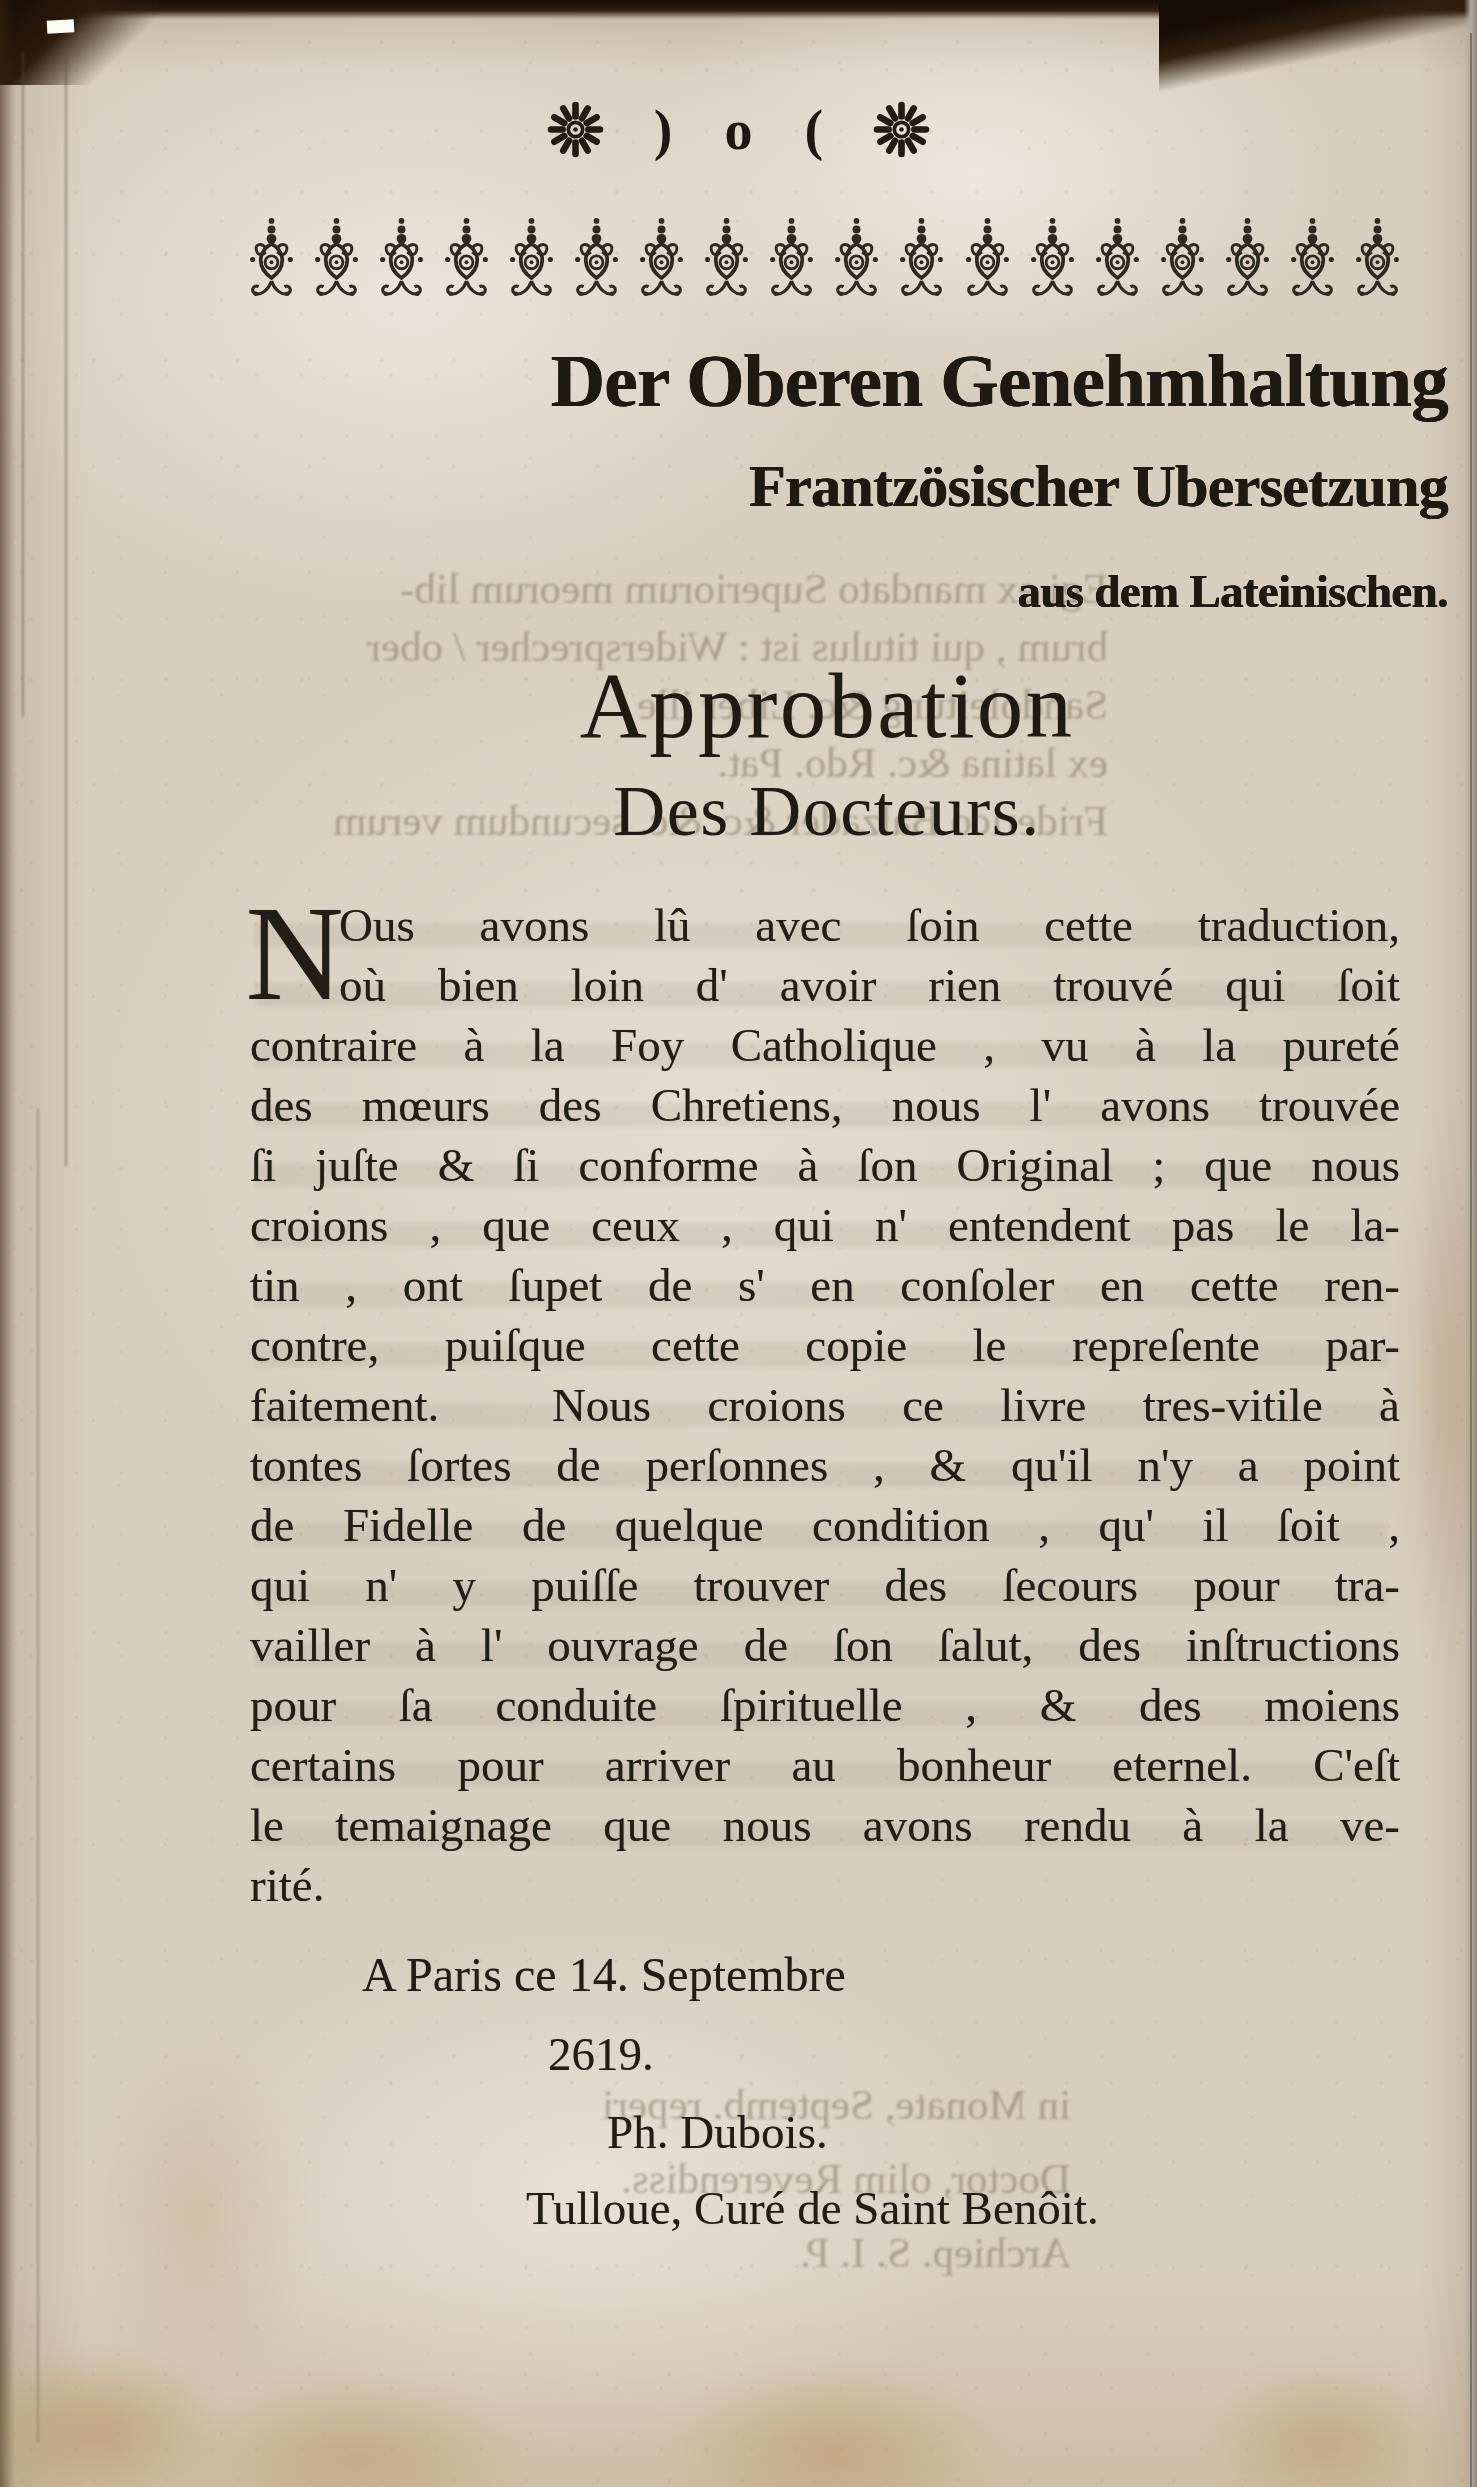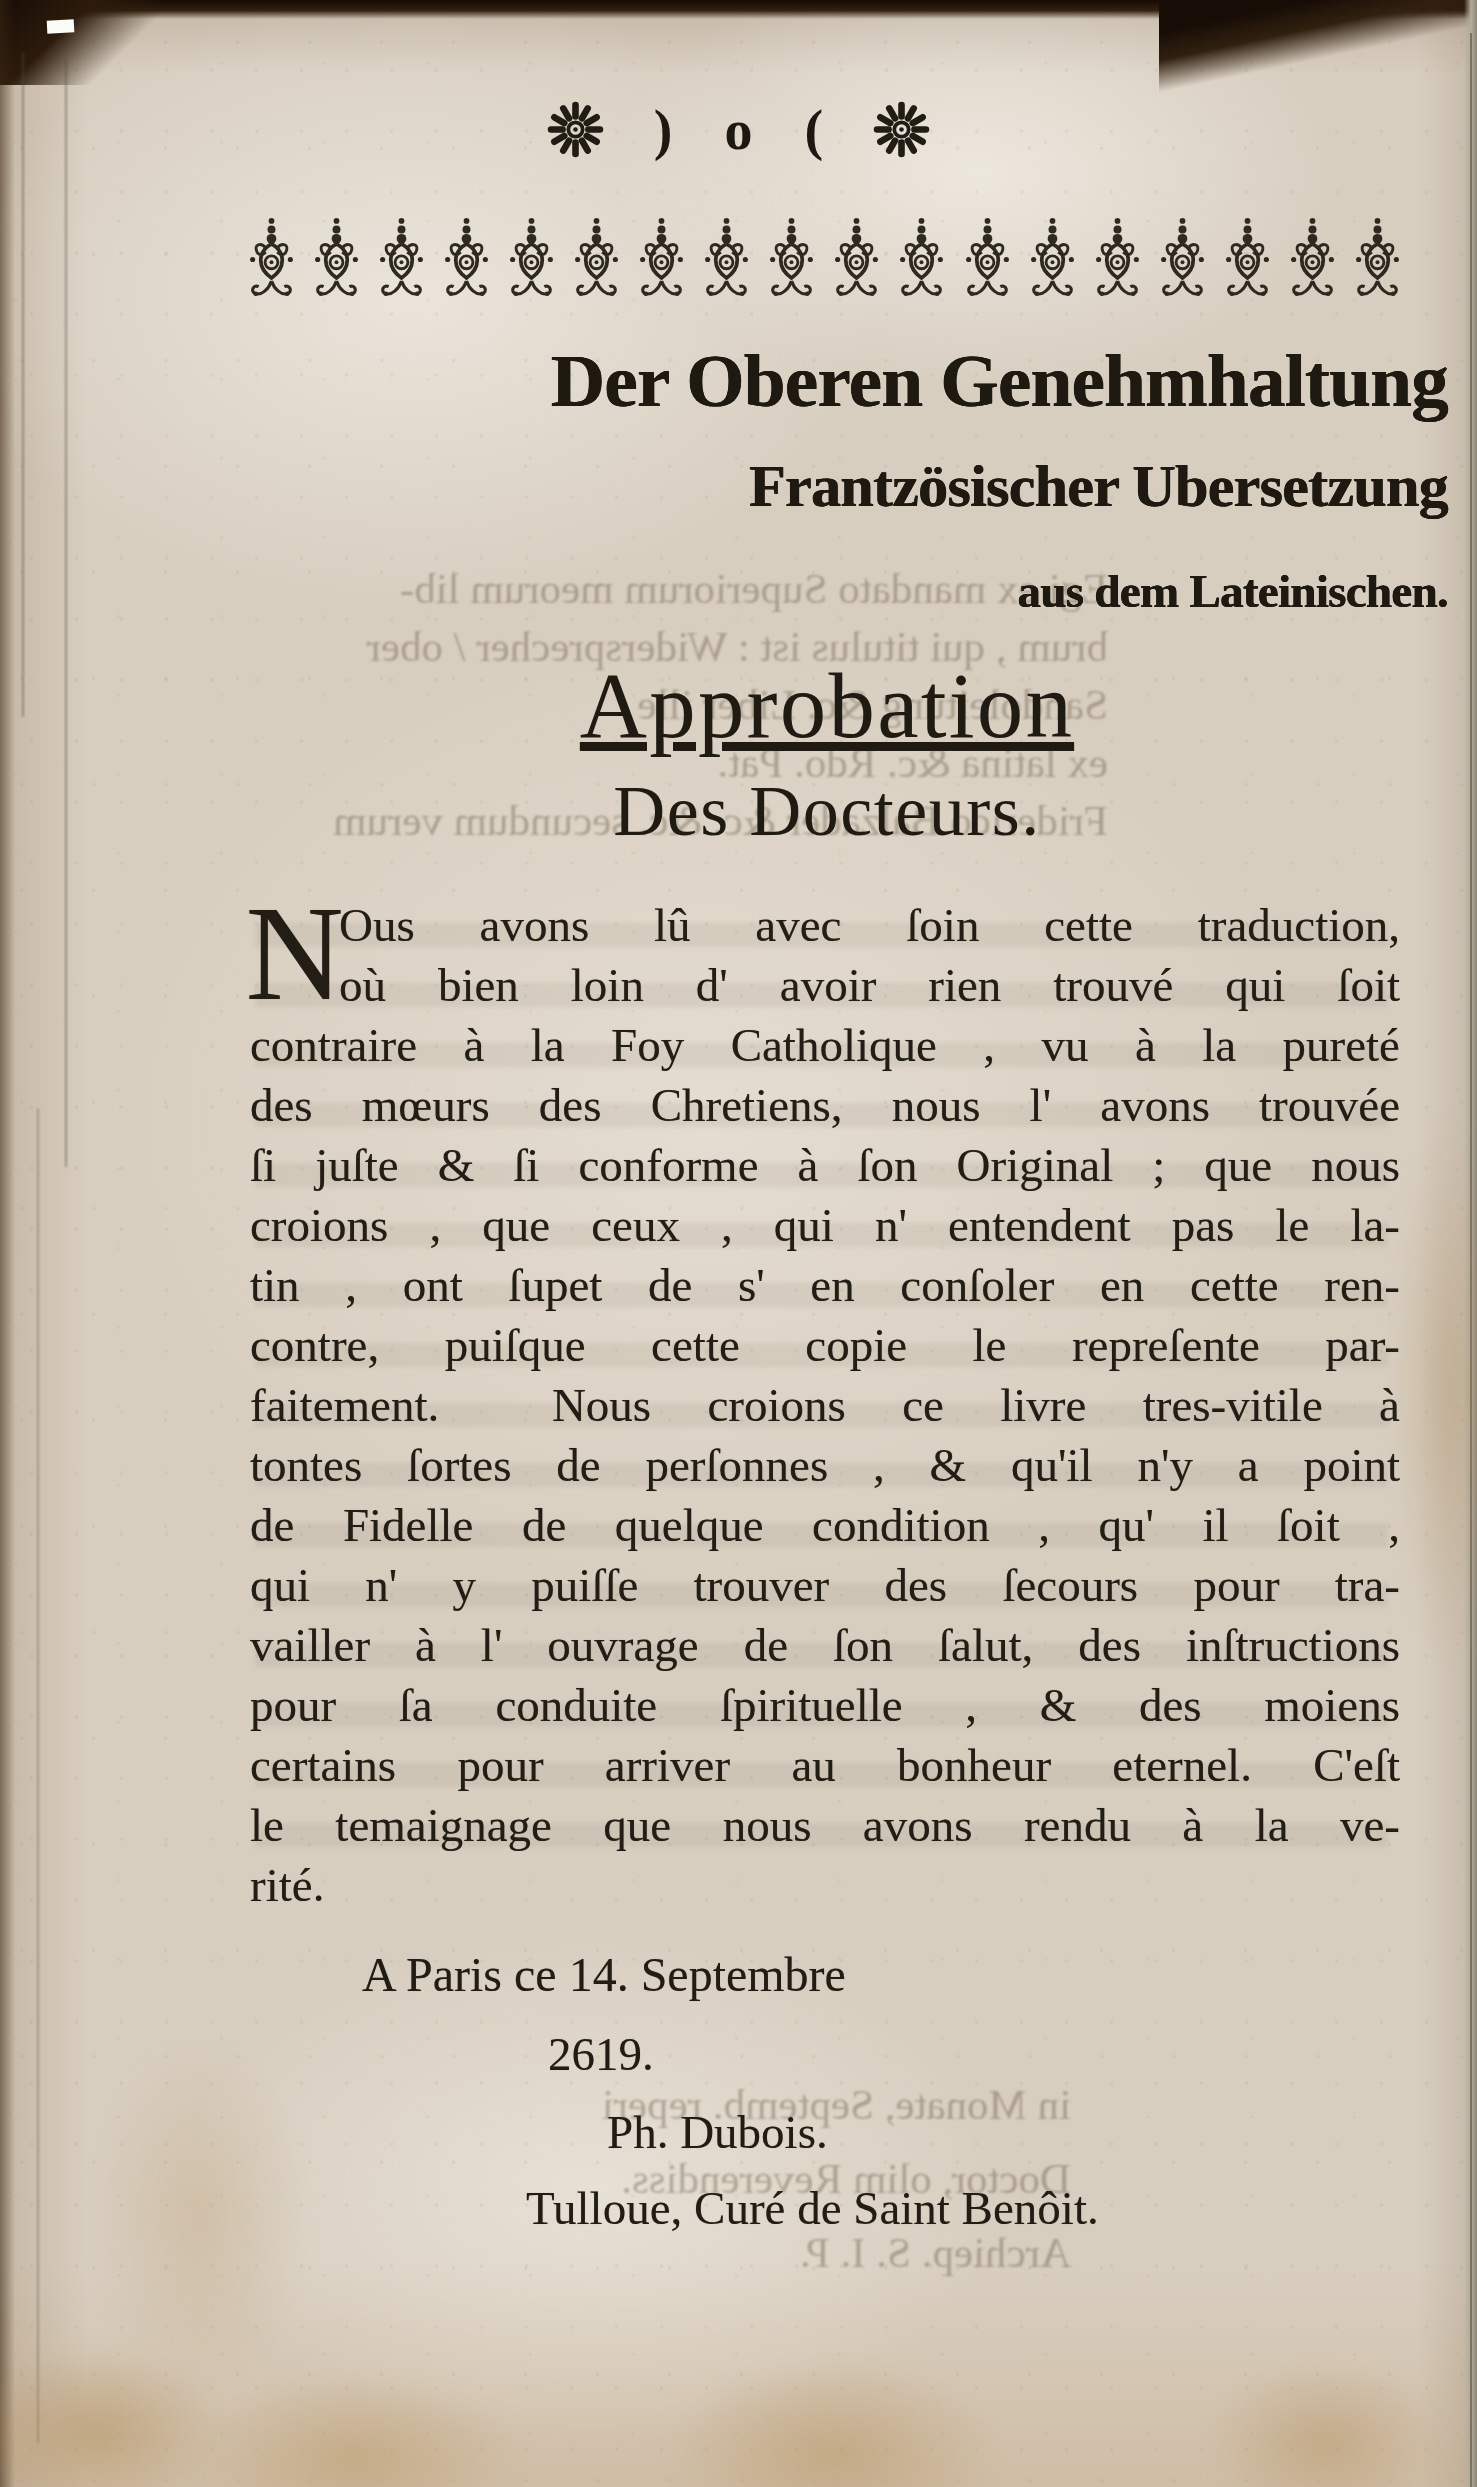--- a/index.html
+++ b/index.html
@@ -58,21 +58,21 @@
   .orn-row{position:absolute;top:95px;left:0;right:0;display:flex;align-items:center;justify-content:center;gap:25px;}
   .orn-text{font-size:56px;letter-spacing:19px;padding-left:19px;color:#1d1912;font-weight:600;}
   .frieze{position:absolute;top:210px;left:250px;width:1149px;display:flex;justify-content:space-between;}
   .frieze svg{opacity:.93;}
   .t-black{position:absolute;left:266px;width:1182px;text-align:right;font-weight:700;color:#1e1a12;
     text-shadow:0.4px 0 0 currentColor,-0.3px 0 0 currentColor;letter-spacing:-0.7px;}
   #title1{top:338px;font-size:75px;}
   #title2{top:452px;font-size:60px;}
   #title3{top:564px;font-size:47px;}
   .t-roman{position:absolute;left:251px;width:1152px;text-align:center;color:#1f1b13;}
-  #head1{top:652px;font-size:93px;letter-spacing:2.2px;text-decoration:underline;}
+  #head1{top:652px;font-size:93px;letter-spacing:2.2px;}
   #head2{top:770px;font-size:72px;letter-spacing:1.5px;}
   .body{position:absolute;top:895px;left:250px;width:1150px;font-size:47px;line-height:60px;
     color:#221e16;text-shadow:0 0 0.7px rgba(34,30,22,.45);}
   .bline{text-align:justify;text-align-last:justify;height:60px;white-space:nowrap;
     text-align-last:justify;}
   .bline.j{white-space:normal;}
   .bline.indent{padding-left:89px;}
   .bline.last{text-align:left;text-align-last:left;}
   .dropcap{position:absolute;left:-4.4px;top:3px;font-size:136px;line-height:111px;font-weight:400;}
   .sig{position:absolute;font-size:47px;color:#211d15;text-shadow:0 0 0.7px rgba(34,30,22,.4);white-space:nowrap;}

